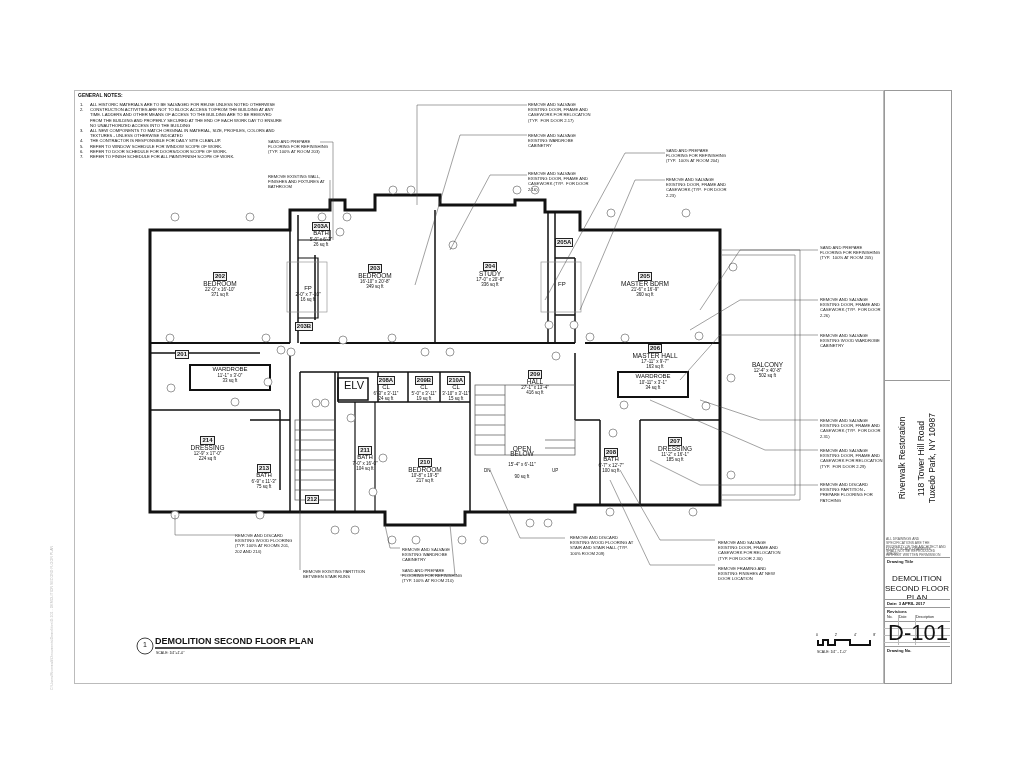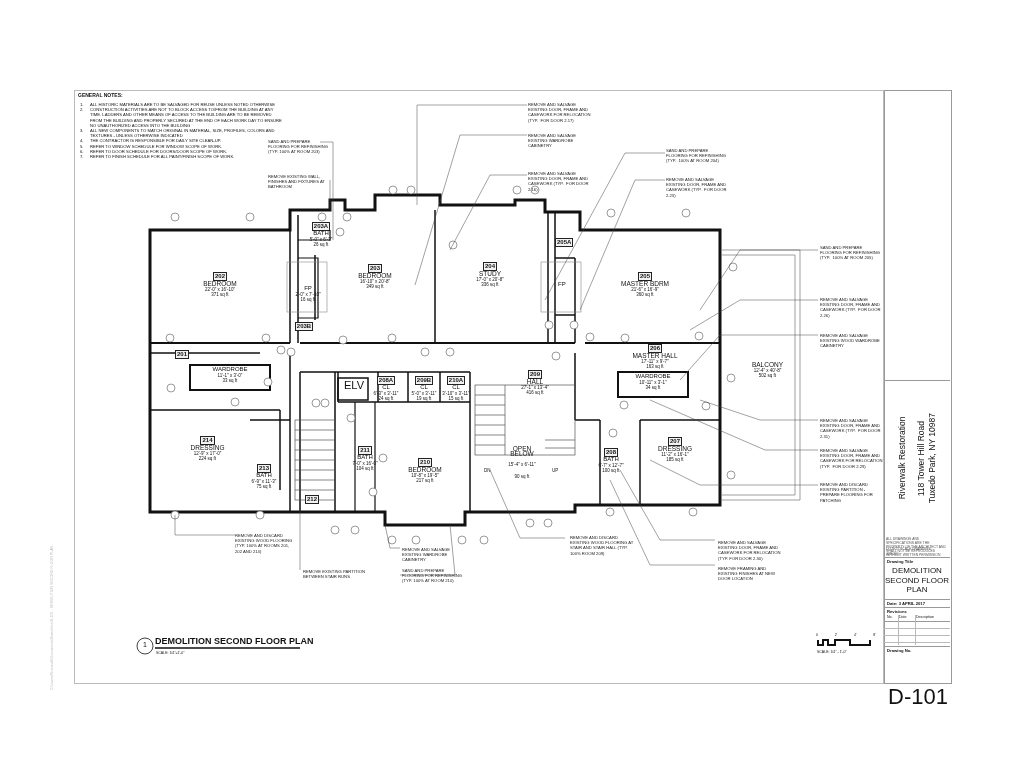--- a/index.html
+++ b/index.html
@@ -14,21 +14,21 @@
   .room{text-align:center;font-size:4.5px;line-height:5.6px;}
   .room .rnum{display:inline-block;border:0.6px solid #222;background:#f2f2f2;font-size:6px;font-weight:bold;padding:0 1px;line-height:7px;}
   .room .rname{font-size:6px;}
   .room.big .rname{font-size:6.5px;}
   .elv{font-size:11px;font-weight:normal;}
   .title-box{font-size:9px;font-weight:bold;text-decoration:underline;}
   .scale-small{font-size:3.5px;}
   .tb-proj{writing-mode:vertical-rl;transform:rotate(180deg);font-size:8.5px;text-align:center;line-height:11px;}
   .tb-small{font-size:3.4px;color:#555;line-height:4px;}
   .tb-label{font-size:4.2px;font-weight:bold;}
-  .tb-drawtitle{font-size:8px;text-align:center;line-height:9.5px;}
+  .tb-drawtitle{font-size:8px;text-align:center;line-height:9.5px;margin-top:8px;}
   .tb-drawno{font-size:22px;text-align:right;}
   .sidebar-vert{writing-mode:vertical-rl;transform:rotate(180deg);font-size:3.6px;color:#bbb;}
   svg{position:absolute;left:0;top:0;}
 </style>
 </head>
 <body>
 
 <div class="sheet-border"></div>
 
 <div class="abs sidebar-vert" style="left:50px;top:470px;height:220px;">C:\Users\Riverwalk\Documents\Demolition\D-101 - DEMOLITION SECOND FLOOR PLAN</div>
@@ -440,13 +440,13 @@
     <span>Description</span>
   </div>
   <div style="border-bottom:1px solid #bbb;height:6px;"></div>
   <div style="border-bottom:1px solid #bbb;height:6px;"></div>
   <div style="border-bottom:1px solid #bbb;height:6px;"></div>
   <div style="position:absolute;left:14px;top:0;height:30px;border-left:1px solid #bbb;"></div>
   <div style="position:absolute;left:31px;top:0;height:30px;border-left:1px solid #bbb;"></div>
 </div>
 <div class="abs" style="left:884px;top:646px;width:66px;border-top:1px solid #999;"></div>
 <div class="abs tb-label" style="left:887px;top:648px;">Drawing No.</div>
-<div class="abs tb-drawno" style="left:884px;top:684px;width:64px;">D-101</div>
+<div class="abs tb-drawno" style="left:884px;top:620px;width:64px;">D-101</div>
 
 </body></html>

